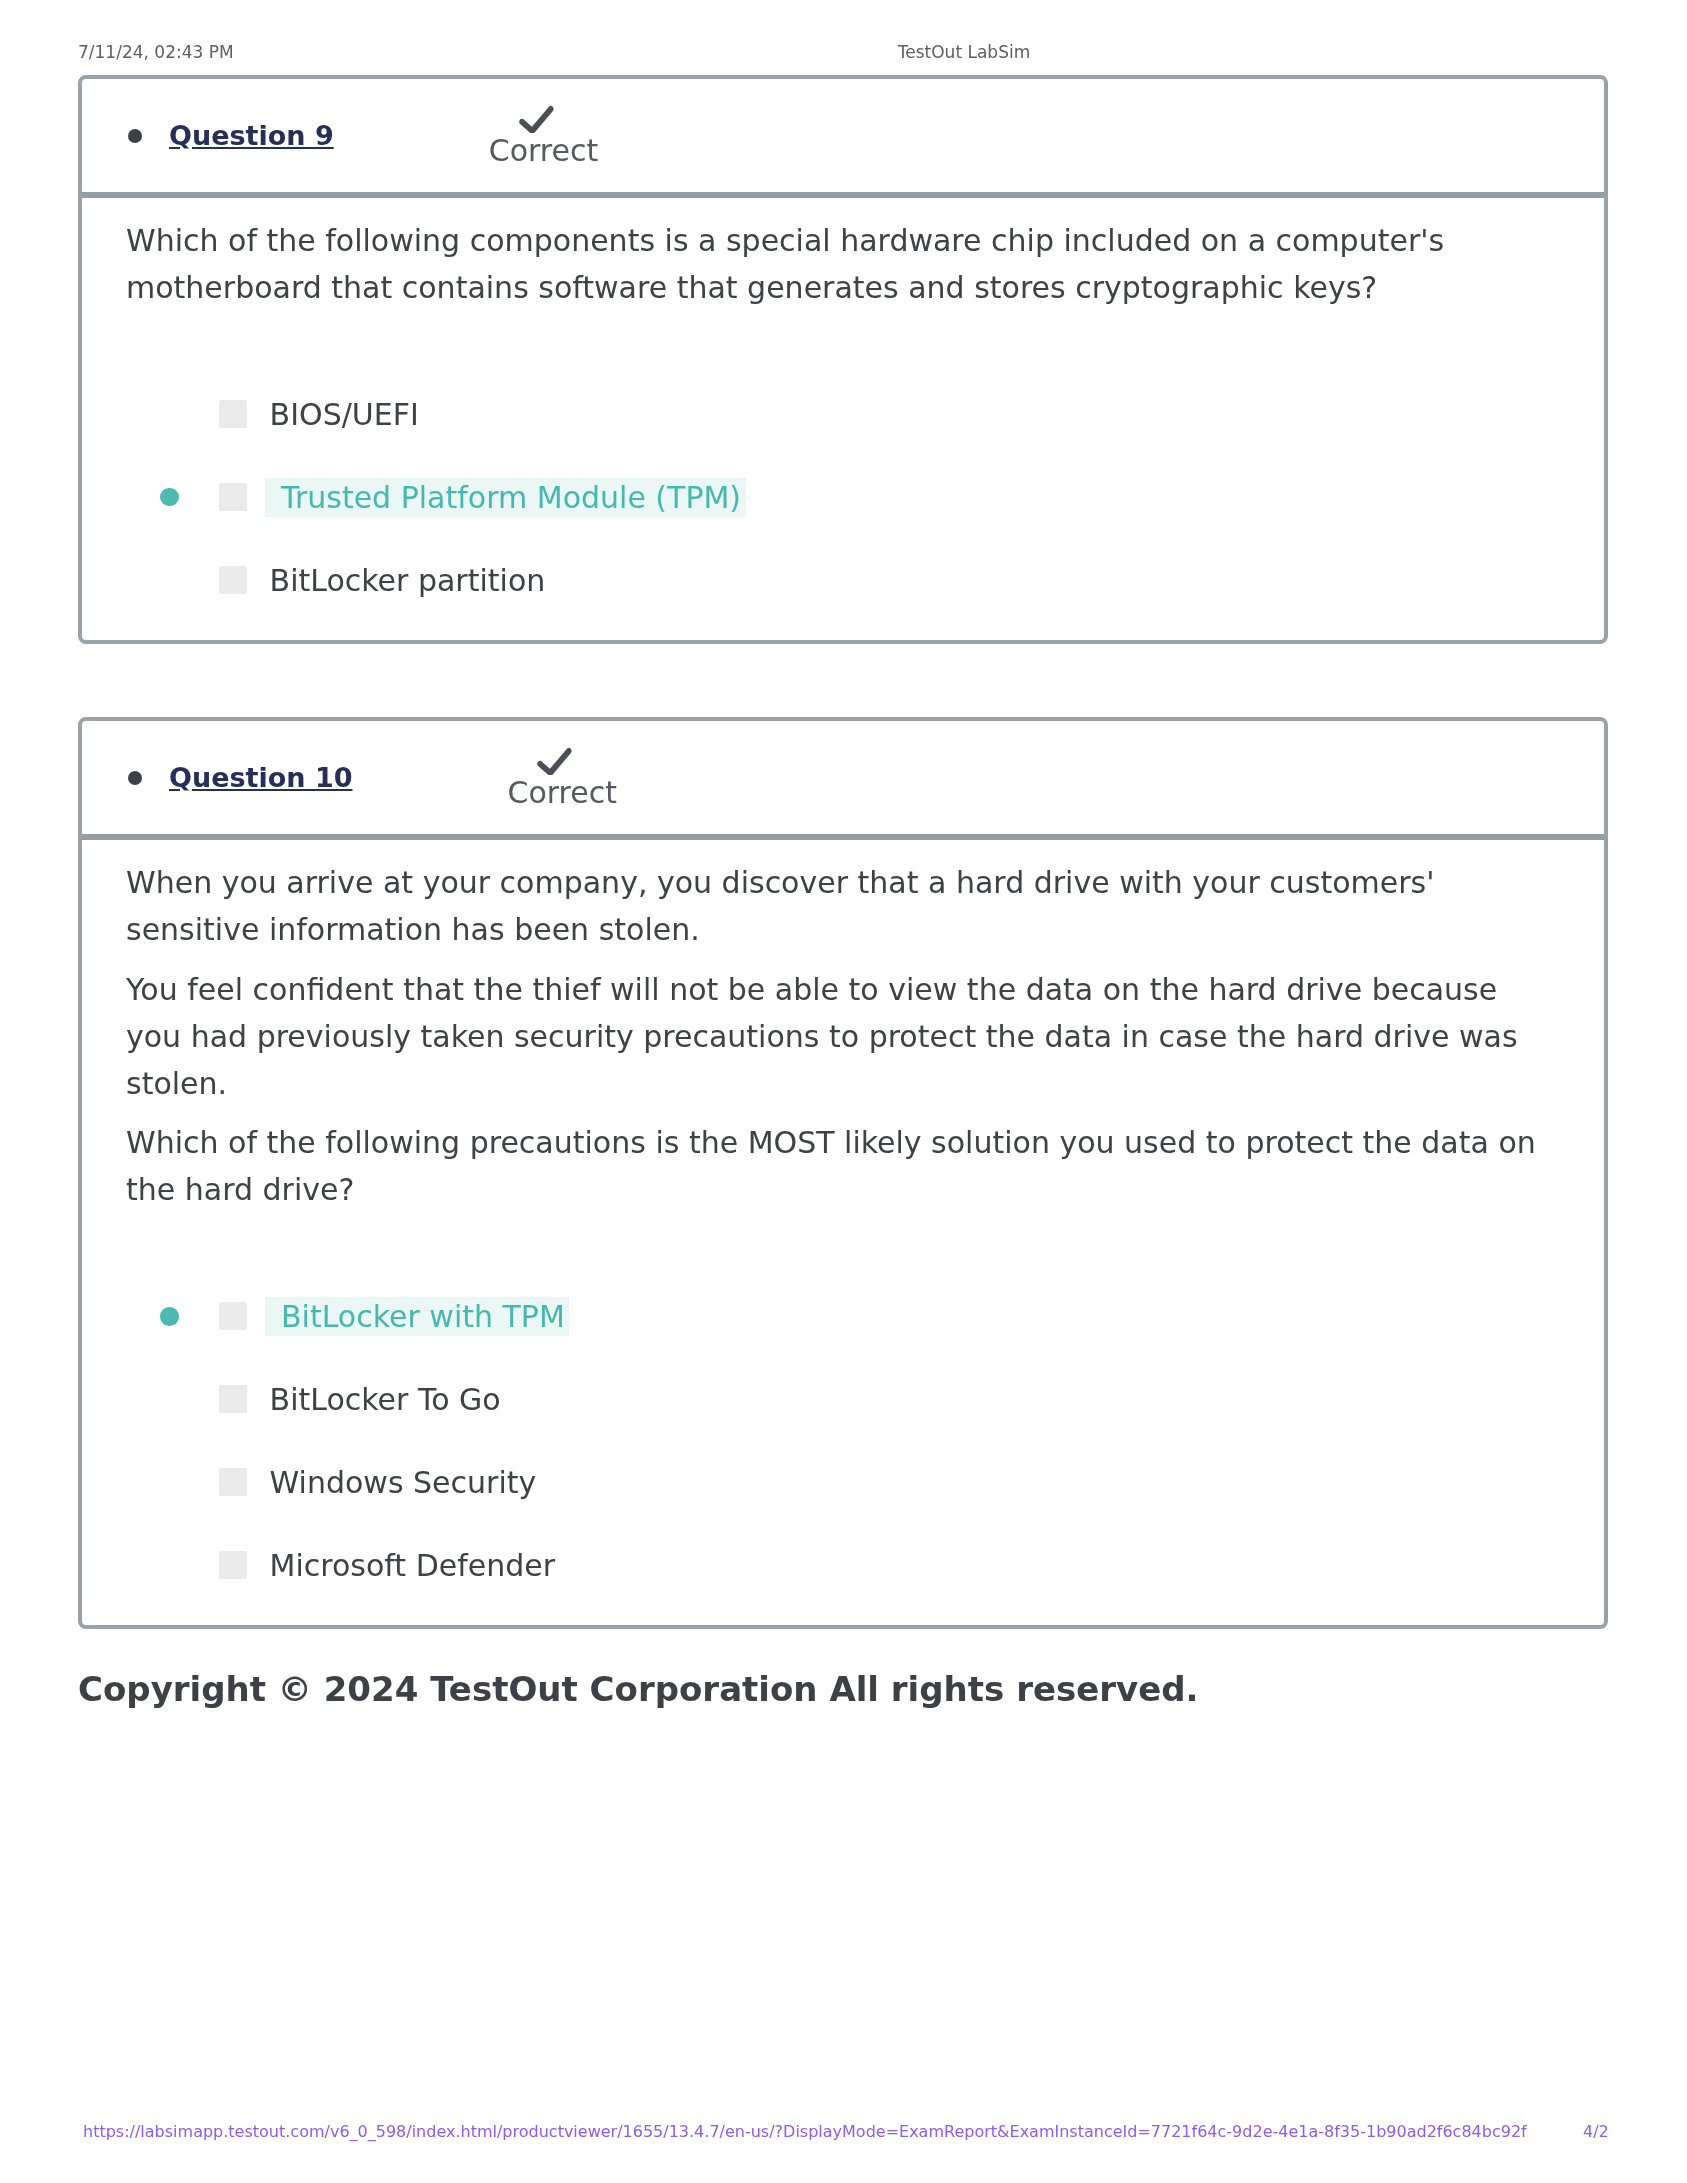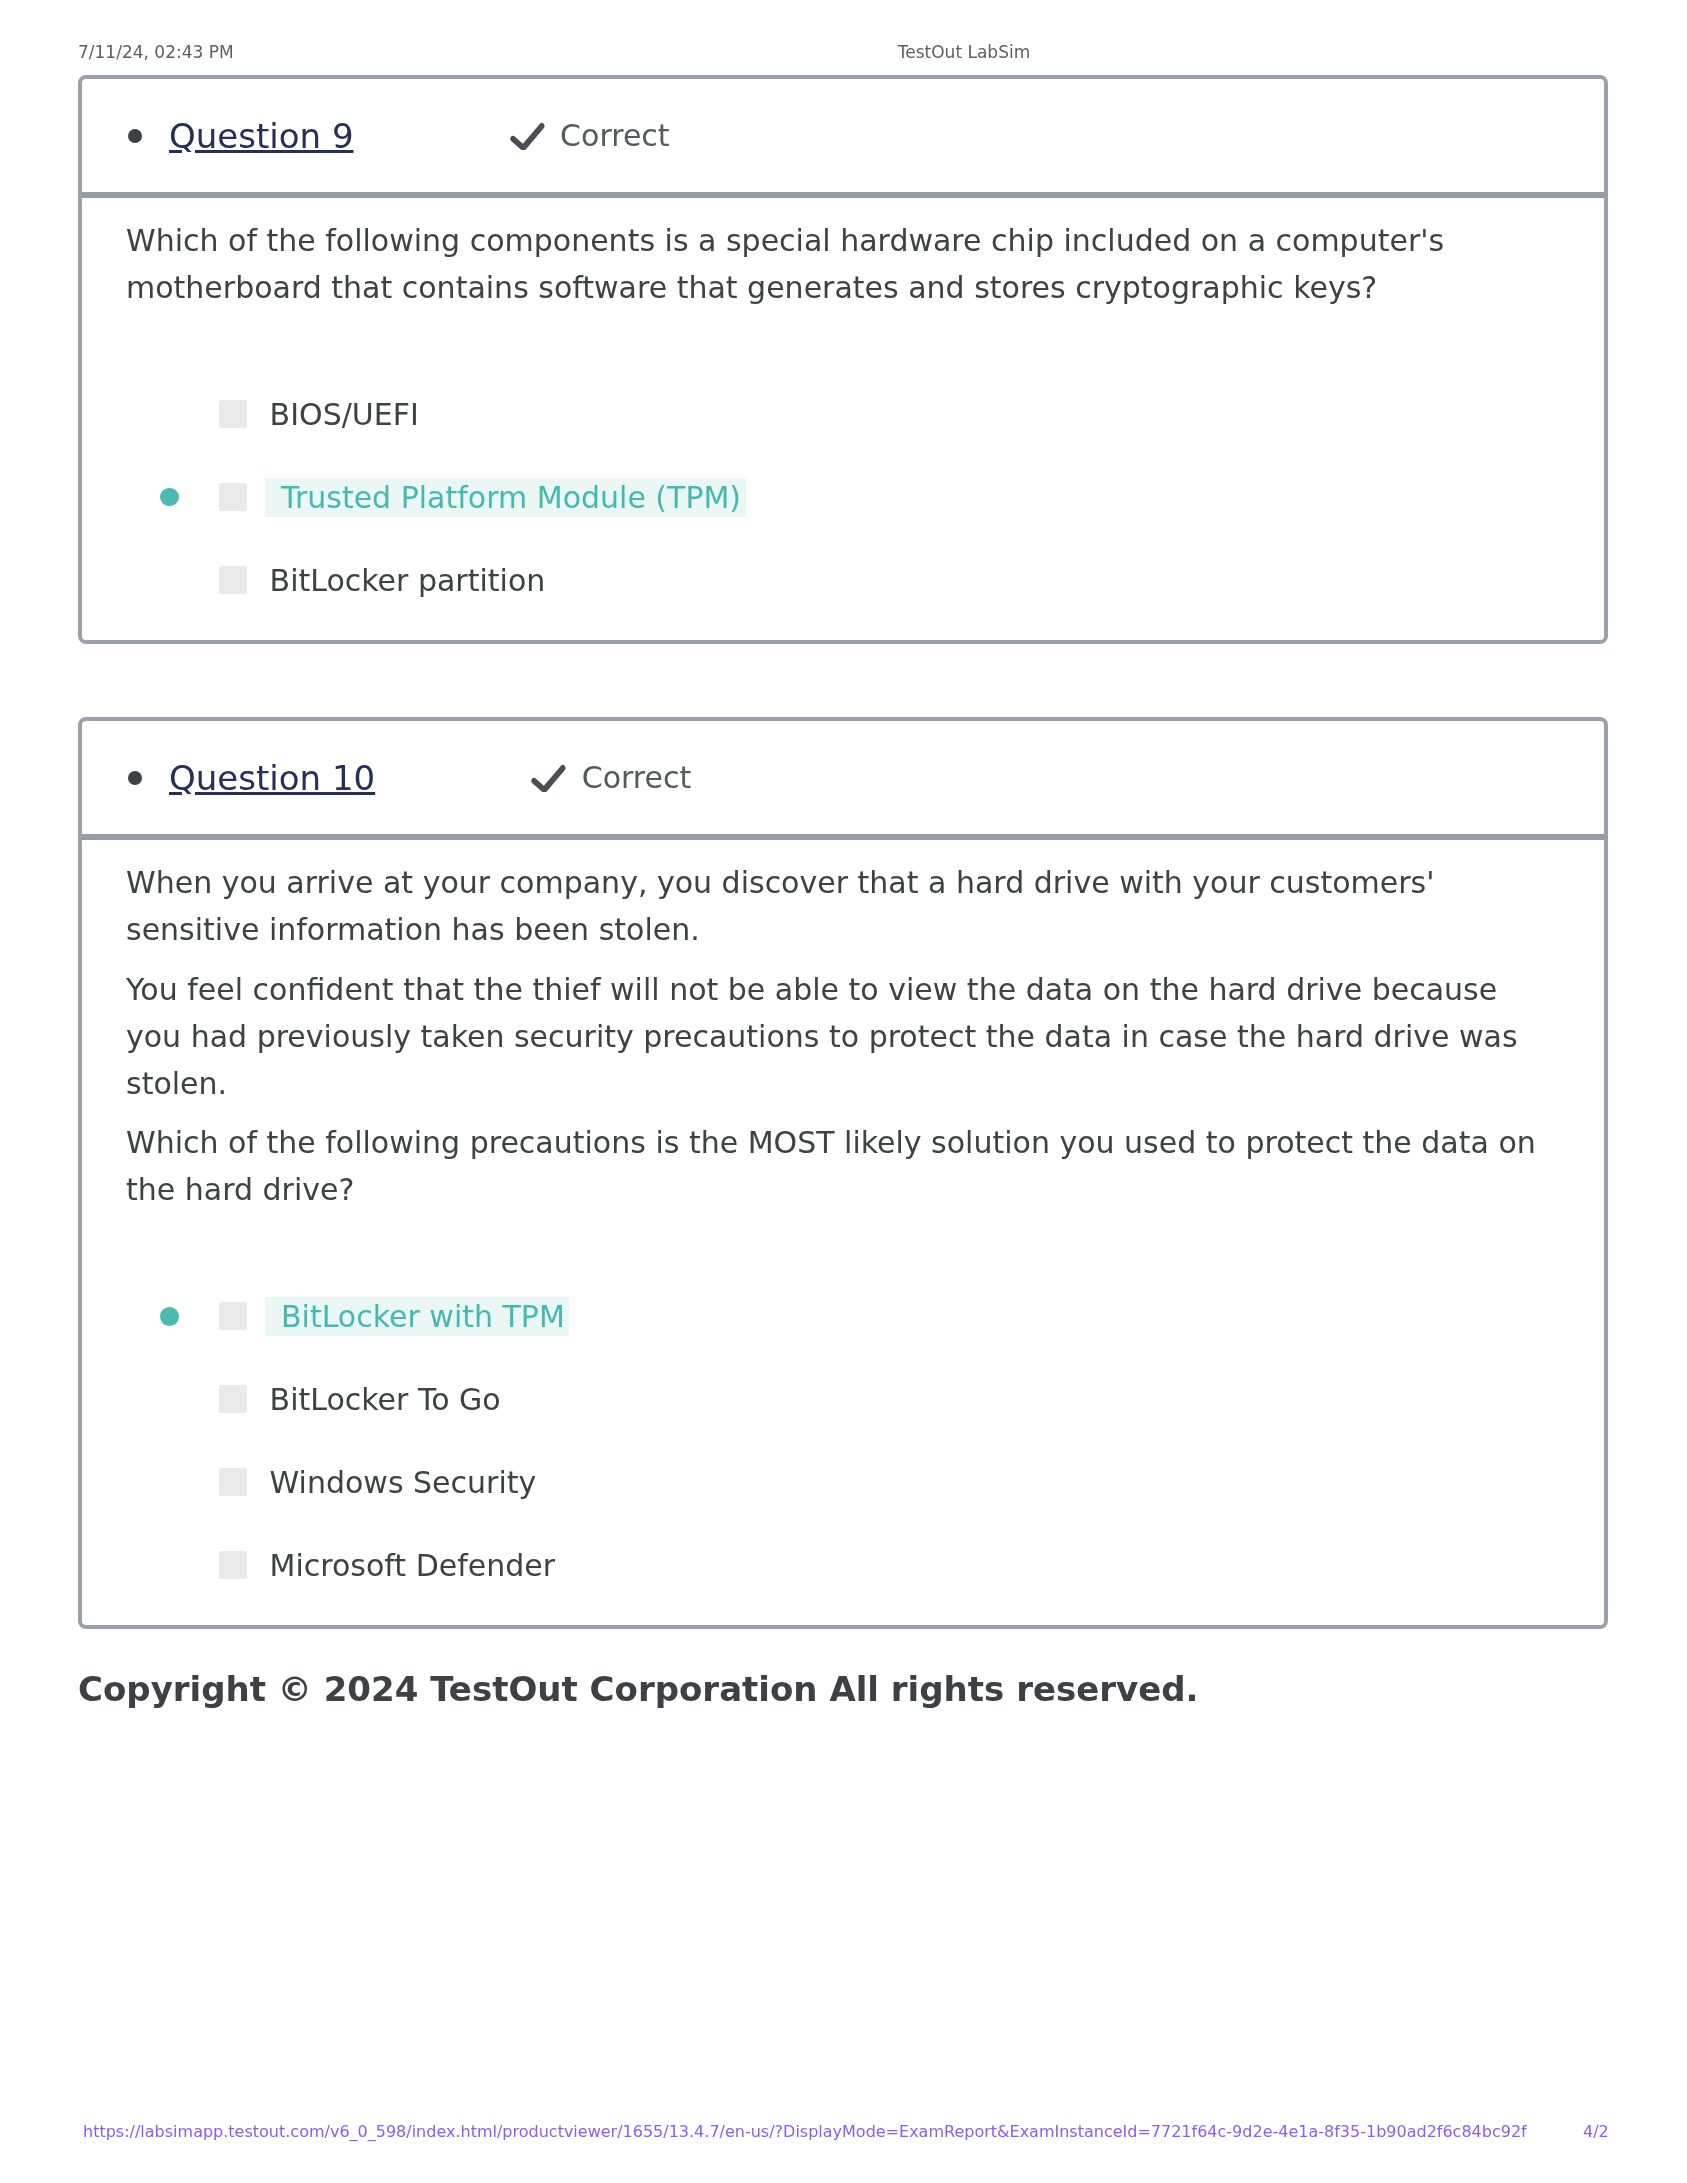--- a/index.html
+++ b/index.html
@@ -45,26 +45,26 @@
     display: flex;
     align-items: center;
     padding-left: 46px;
     border-bottom: 6px solid #959ca4;
   }
   .q-bullet {
     width: 14px; height: 14px; border-radius: 50%;
     background: #3c4049; margin-right: 27px; flex: none;
   }
   .q-link {
-    font-size: 34px; font-weight: normal; color: #252f57;
+    font-size: 27px; font-weight: bold; color: #252f57;
     text-decoration: underline; white-space: nowrap;
   }
   .q-status {
     margin-left: 155px; display: flex; align-items: center;
-    font-size: 30px; color: #56595e; white-space: nowrap;
+    font-size: 30px; color: #56595e; white-space: nowrap; flex-direction: column;
   }
   .check { width: 37px; height: 29px; margin-right: 14.6px; flex: none; display: block; }
 
   .card-body { padding: 19px 56px 0 44px; }
   .q-text {
     font-size: 30px; line-height: 47px; color: #3f4144;
     margin: 0 0 12.6px 0;
   }
 
   .options { padding-top: 49px; padding-bottom: 18.5px; }

